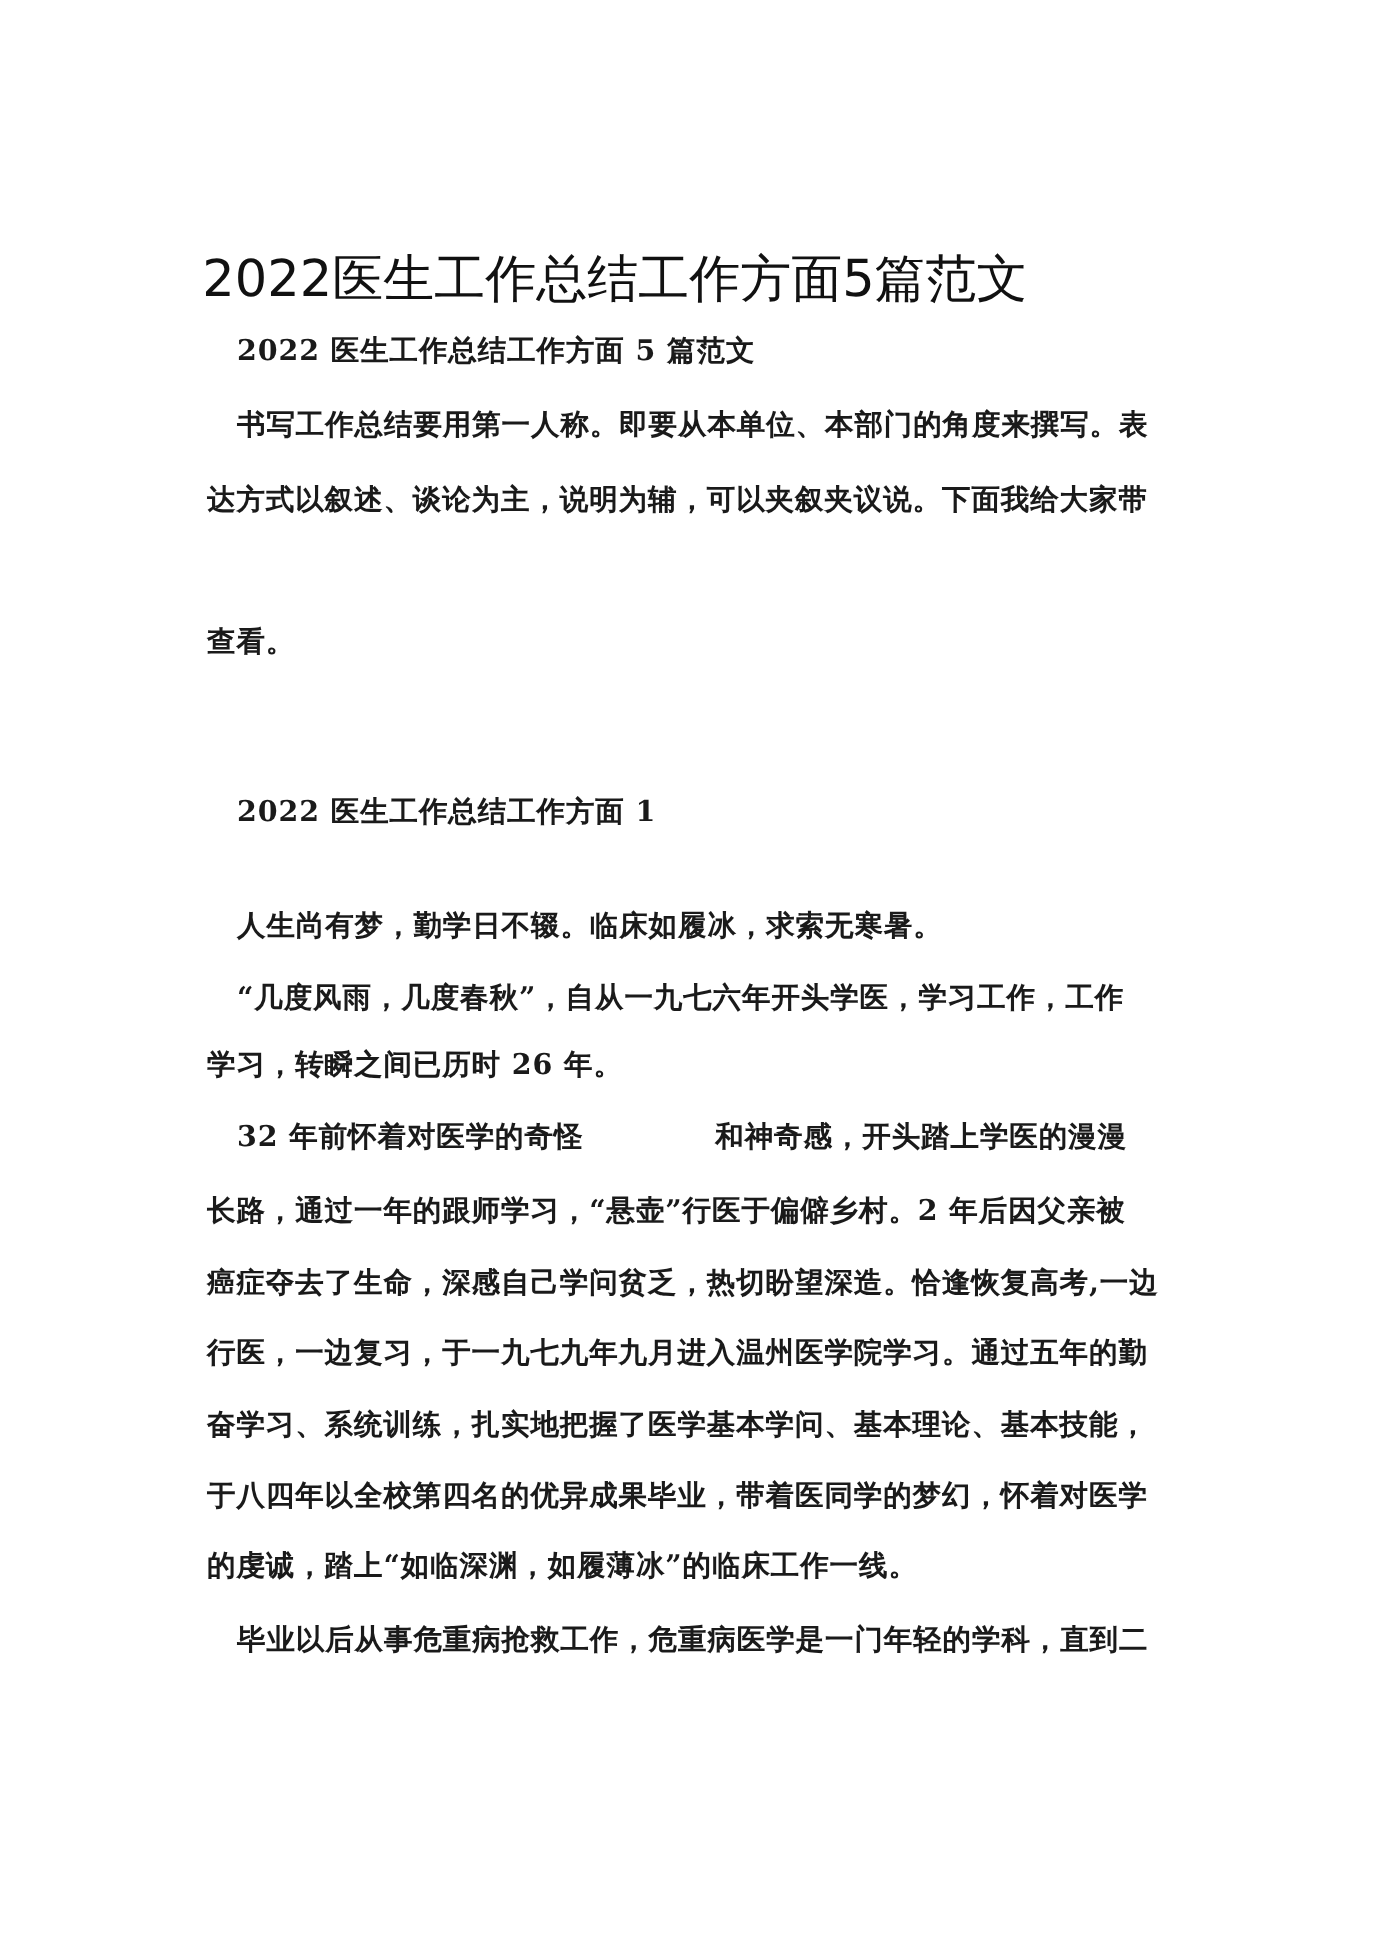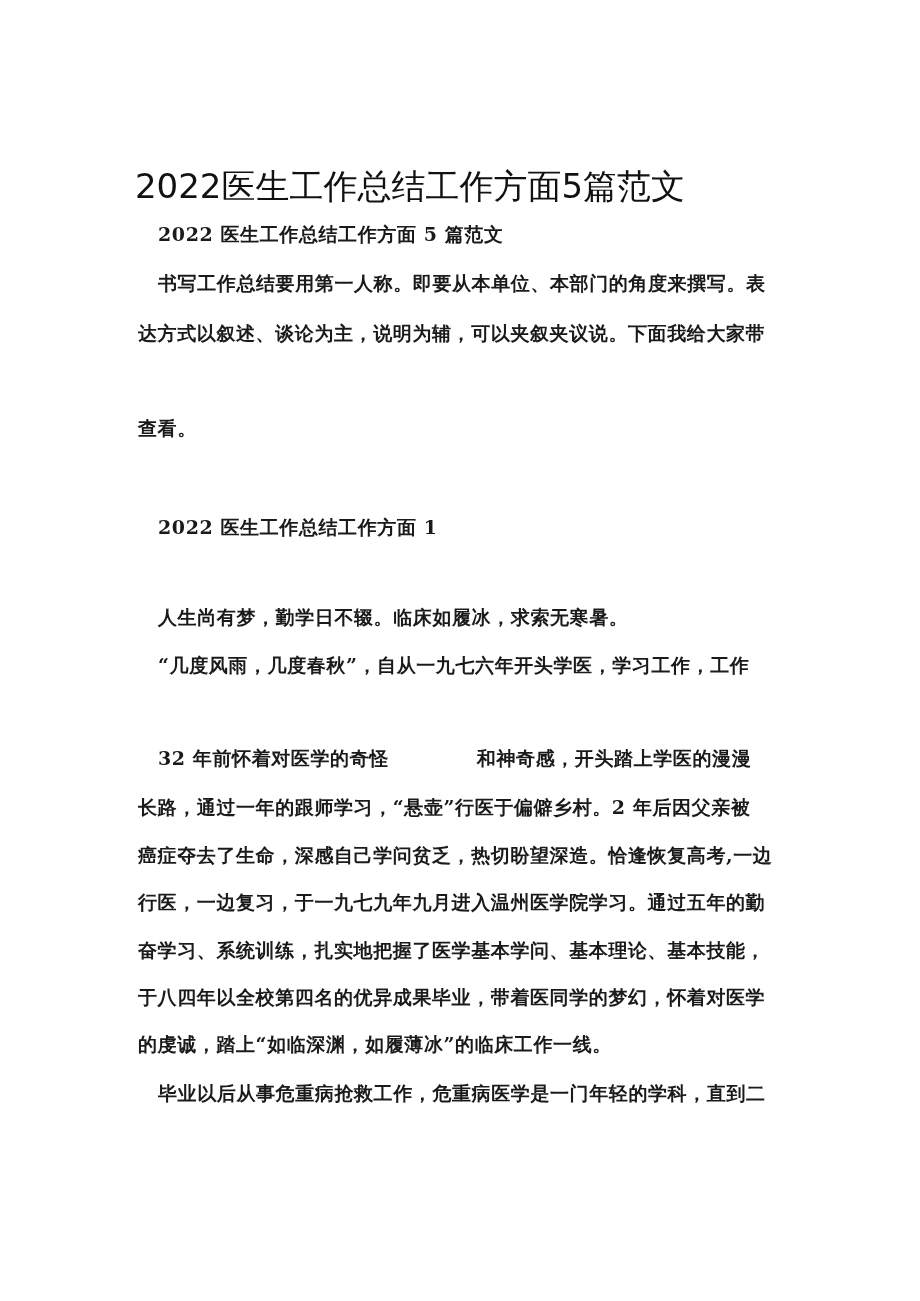--- a/index.html
+++ b/index.html
@@ -19,25 +19,26 @@
 
 <div class="page">
   <div class="title">2022医生工作总结工作方面5篇范文</div>
 
   <div class="line indent" style="top:221px">2022 医生工作总结工作方面 5 篇范文</div>
 
   <div class="line indent" style="top:270px">书写工作总结要用第一人称。即要从本单位、本部门的角度来撰写。表</div>
   <div class="line" style="top:320px">达方式以叙述、谈论为主，说明为辅，可以夹叙夹议说。下面我给大家带</div>
   <div class="line" style="top:415px">查看。</div>
 
-  <div class="line indent" style="top:514px">2022 医生工作总结工作方面 1</div>
+  <div class="line indent" style="top:528px">2022 医生工作总结工作方面 1</div>
 
   <div class="line indent" style="top:652px">“几度风雨，几度春秋”，自从一九七六年开头学医，学习工作，工作</div>
 
   <div class="line indent" style="top:604px">人生尚有梦，勤学日不辍。临床如履冰，求索无寒暑。</div>
+  <div class="line" style="top:697px">学习，转瞬之间已历时 26 年。</div>
 
   <div class="line indent" style="top:745px">
     <span>32 年前怀着对医学的奇怪</span><span class="gap"></span><span>和神奇感，开头踏上学医的漫漫</span>
   </div>
   <div class="line" style="top:794px">长路，通过一年的跟师学习，“悬壶”行医于偏僻乡村。2 年后因父亲被</div>
   <div class="line" style="top:842px">癌症夺去了生命，深感自己学问贫乏，热切盼望深造。恰逢恢复高考,一边</div>
   <div class="line" style="top:889px">行医，一边复习，于一九七九年九月进入温州医学院学习。通过五年的勤</div>
   <div class="line" style="top:937px">奋学习、系统训练，扎实地把握了医学基本学问、基本理论、基本技能，</div>
   <div class="line" style="top:984px">于八四年以全校第四名的优异成果毕业，带着医同学的梦幻，怀着对医学</div>
   <div class="line" style="top:1031px">的虔诚，踏上“如临深渊，如履薄冰”的临床工作一线。</div>

